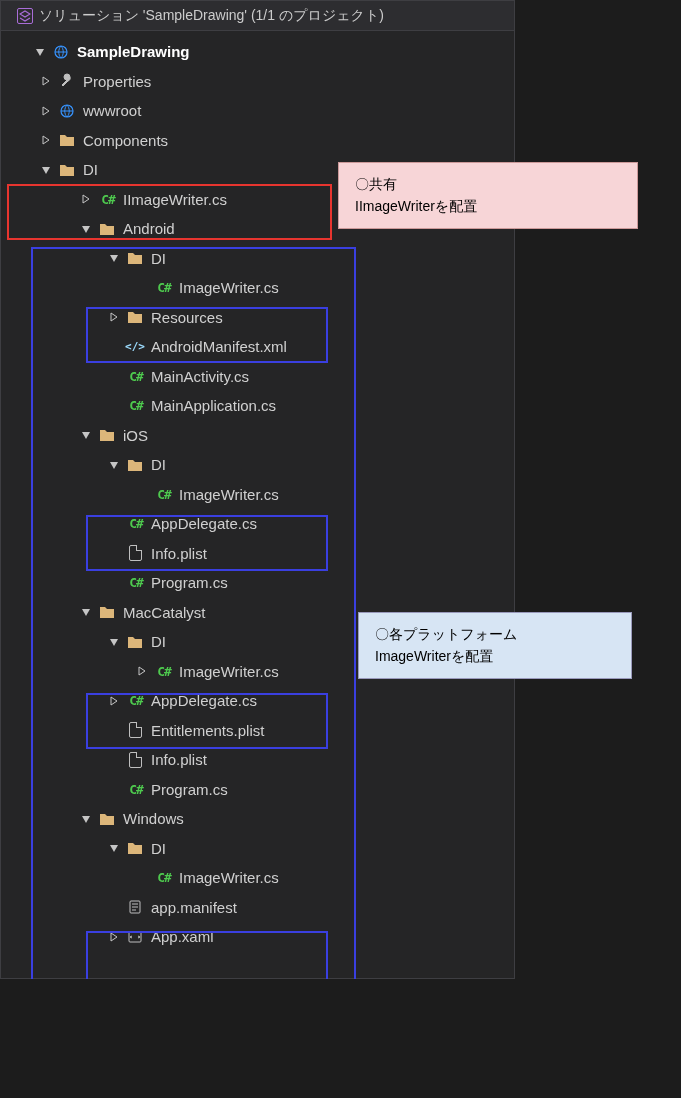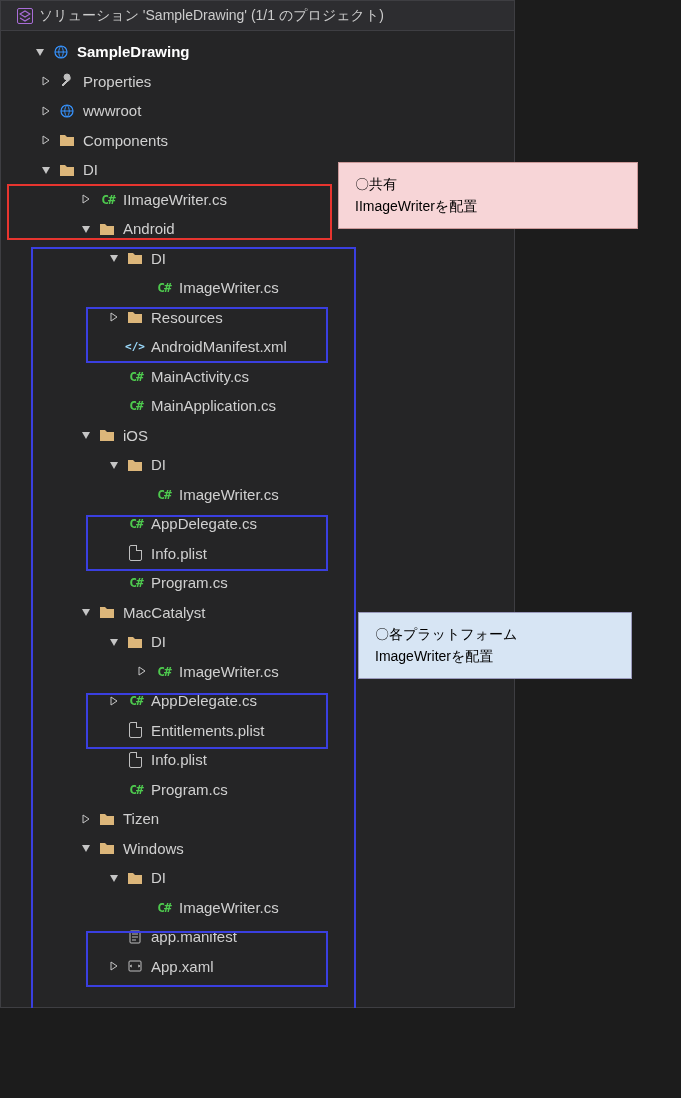--- a/index.html
+++ b/index.html
@@ -403,33 +403,20 @@
     </div>
 
     <div class="row indent-4">
       <span class="arrow none"></span>
       <span class="icon">
           <span class="csicon">C#</span>
         </span>
       <span class="label">Program.cs</span>
     </div>
 
-    <div class="row indent-3">
-      <span class="arrow">
-          <svg viewBox="0 0 10 10">
-            <path d="M2 1 L8 5 L2 9 Z" fill="none" stroke="#c5c5c5" stroke-width="1"></path>
-          </svg>
-        </span>
-      <span class="icon folder">
-          <svg width="16" height="14" viewBox="0 0 16 14">
-            <path d="M1 2 h5 l2 2 h7 v9 h-14 z"></path>
-          </svg>
-        </span>
-      <span class="label">Tizen</span>
-    </div>
 
     <div class="row indent-3">
       <span class="arrow">
           <svg viewBox="0 0 10 10">
             <path d="M1 2 L9 2 L5 9 Z" fill="#c5c5c5"></path>
           </svg>
         </span>
       <span class="icon folder">
           <svg width="16" height="14" viewBox="0 0 16 14">
             <path d="M1 2 h5 l2 2 h7 v9 h-14 z"></path>

